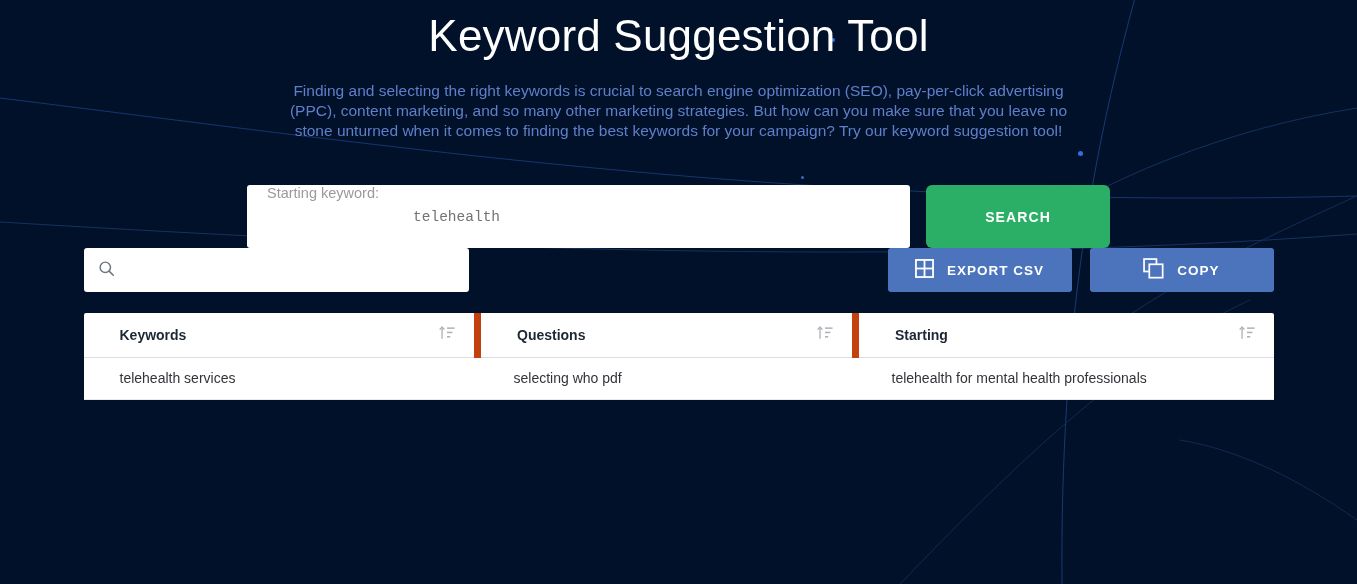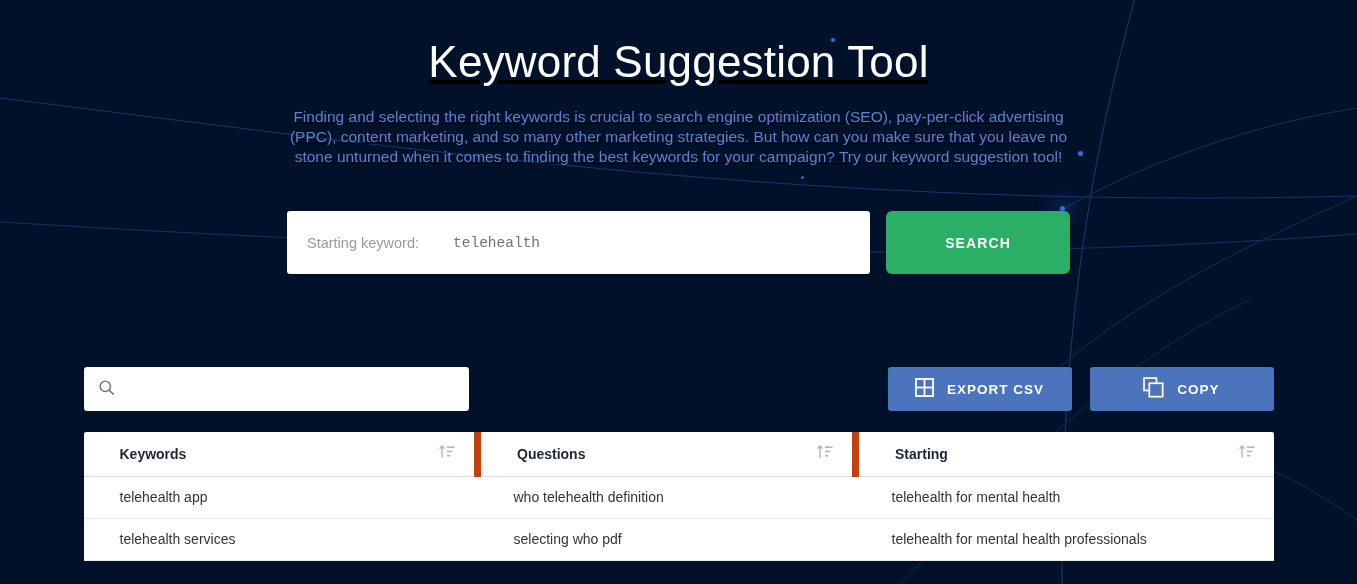--- a/index.html
+++ b/index.html
@@ -40,23 +40,22 @@
   
   .page {
     position: relative;
     z-index: 2;
     width: 1357px;
     height: 584px;
   }
 
   
   .hero {
-    padding-top: 34px;
+    padding-top: 8px;
     text-align: center;
-    text-decoration: underline;
   }
 
   .hero-title {
     font-size: 44px;
     font-weight: 400;
     color: #ffffff;
     letter-spacing: 0.2px;
     line-height: 1.25;
   }
 
@@ -72,26 +71,25 @@
   
   .search-row {
     margin-top: 44px;
     display: flex;
     justify-content: center;
     align-items: stretch;
     gap: 16px;
   }
 
   .keyword-box {
-    width: 583px;
+    width: 663px;
     height: 63px;
     background: #ffffff;
     border-radius: 3px;
     display: flex;
-    align-items: center;
     padding: 0 20px;
   }
 
   .keyword-label {
     font-size: 14.5px;
     color: #9a9a9a;
     white-space: nowrap;
   }
 
   .keyword-input {
@@ -115,22 +113,21 @@
     font-family: "Liberation Sans", sans-serif;
     font-size: 14px;
     font-weight: bold;
     letter-spacing: 1.1px;
     cursor: pointer;
   }
 
   
   .results {
     width: 1190px;
-    margin: 12px auto;
-    padding-top: 81px;
+    margin: 0 auto;
   }
 
   .toolbar {
     display: flex;
     align-items: center;
     justify-content: space-between;
   }
 
   .filter-box {
     width: 385px;
@@ -353,25 +350,20 @@
                     <line x1="10" y1="9.4" x2="16" y2="9.4" stroke="#7d828b" stroke-width="1.7"></line>
                     <line x1="10" y1="14.2" x2="13.6" y2="14.2" stroke="#7d828b" stroke-width="1.7"></line>
                   </svg>
                 </span>
               </span>
             </th>
           </tr>
         </thead>
         <tbody>
           <tr>
-            <td>telehealth app</td>
-            <td>who telehealth definition</td>
-            <td>telehealth for mental health</td>
-          </tr>
-          <tr>
             <td>telehealth services</td>
             <td>selecting who pdf</td>
             <td>telehealth for mental health professionals</td>
           </tr>
         </tbody>
       </table>
     </div>
 
   </section>
 </div>

